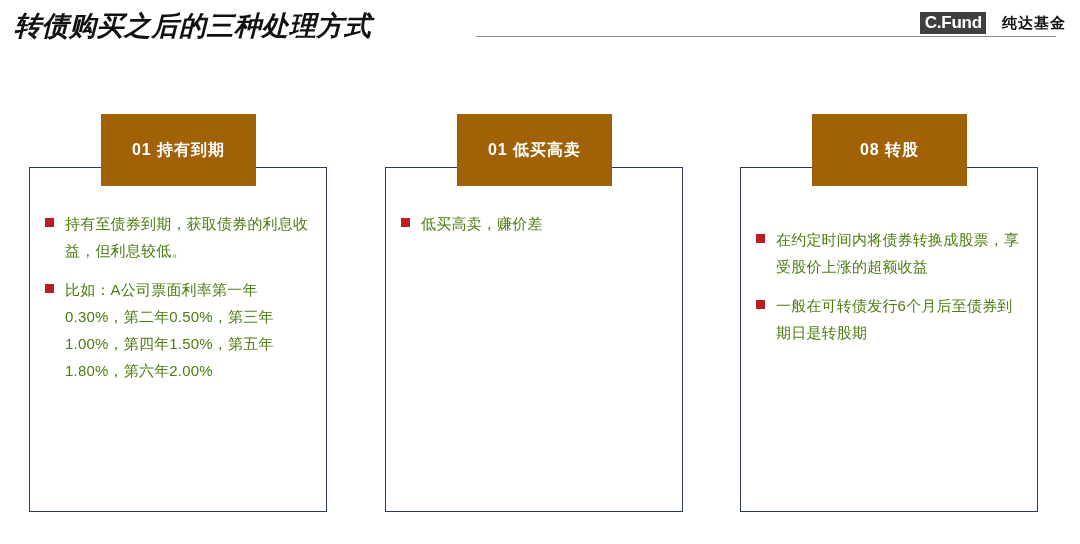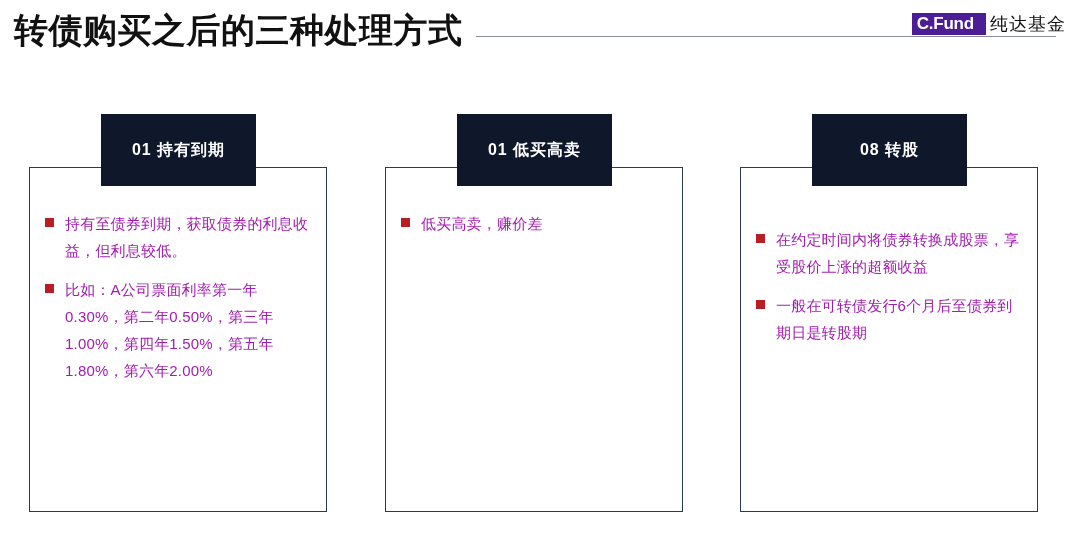--- a/index.html
+++ b/index.html
@@ -20,56 +20,58 @@
     position: absolute;
     top: 0;
     left: 0;
     width: 1080px;
     height: 60px;
   }
   .slide-title {
     position: absolute;
     left: 14px;
     top: 8px;
-    font-size: 34px;
+    font-size: 27px;
     font-weight: bold;
     color: #111111;
     letter-spacing: 0.5px;
     white-space: nowrap;
+    font-style: italic;
   }
   .title-rule {
     position: absolute;
     left: 476px;
     top: 36px;
     width: 580px;
     height: 1px;
     background: #8a8f98;
   }
   .brand {
     position: absolute;
     right: 14px;
     top: 12px;
     display: flex;
     align-items: center;
     gap: 4px;
   }
   .brand-mark {
-    background: #4c1d95;
+    background: #404040;
     color: #ffffff;
     font-size: 17px;
     font-weight: bold;
-    padding: 1px 12px 2px 5px;
+    padding: 1px 4px 2px 5px;
     letter-spacing: -0.2px;
     line-height: 19px;
   }
   .brand-cn {
-    font-size: 18px;
-    font-weight: normal;
+    font-size: 15px;
+    font-weight: bold;
     color: #111111;
     letter-spacing: 1px;
+    margin-left: 12px;
   }
 
   
   .columns {
     position: absolute;
     top: 114px;
     left: 0;
     width: 1080px;
     height: 410px;
   }
@@ -92,21 +94,21 @@
     border: 1px solid #2b3a52;
     box-sizing: border-box;
     background: #ffffff;
   }
   .col-header {
     position: absolute;
     top: 0;
     left: 72px;
     width: 155px;
     height: 72px;
-    background: #0f172a;
+    background: #a16207;
     color: #ffffff;
     display: flex;
     align-items: center;
     justify-content: center;
     font-size: 16px;
     font-weight: bold;
     letter-spacing: 1px;
     z-index: 3;
   }
 
@@ -126,21 +128,21 @@
     width: 9px;
     height: 9px;
     background: #b81f24;
     flex: 0 0 9px;
     margin-top: 8px;
     margin-right: 11px;
   }
   .bullet-text {
     font-size: 15px;
     line-height: 27px;
-    color: #a21caf;
+    color: #4d7c0f;
     letter-spacing: 0.2px;
   }
 
   .col-1 .bullets { top: 96px; }
   .col-2 .bullets { top: 112px; }
 </style>
 </head>
 <body>
 
 <div class="header">

